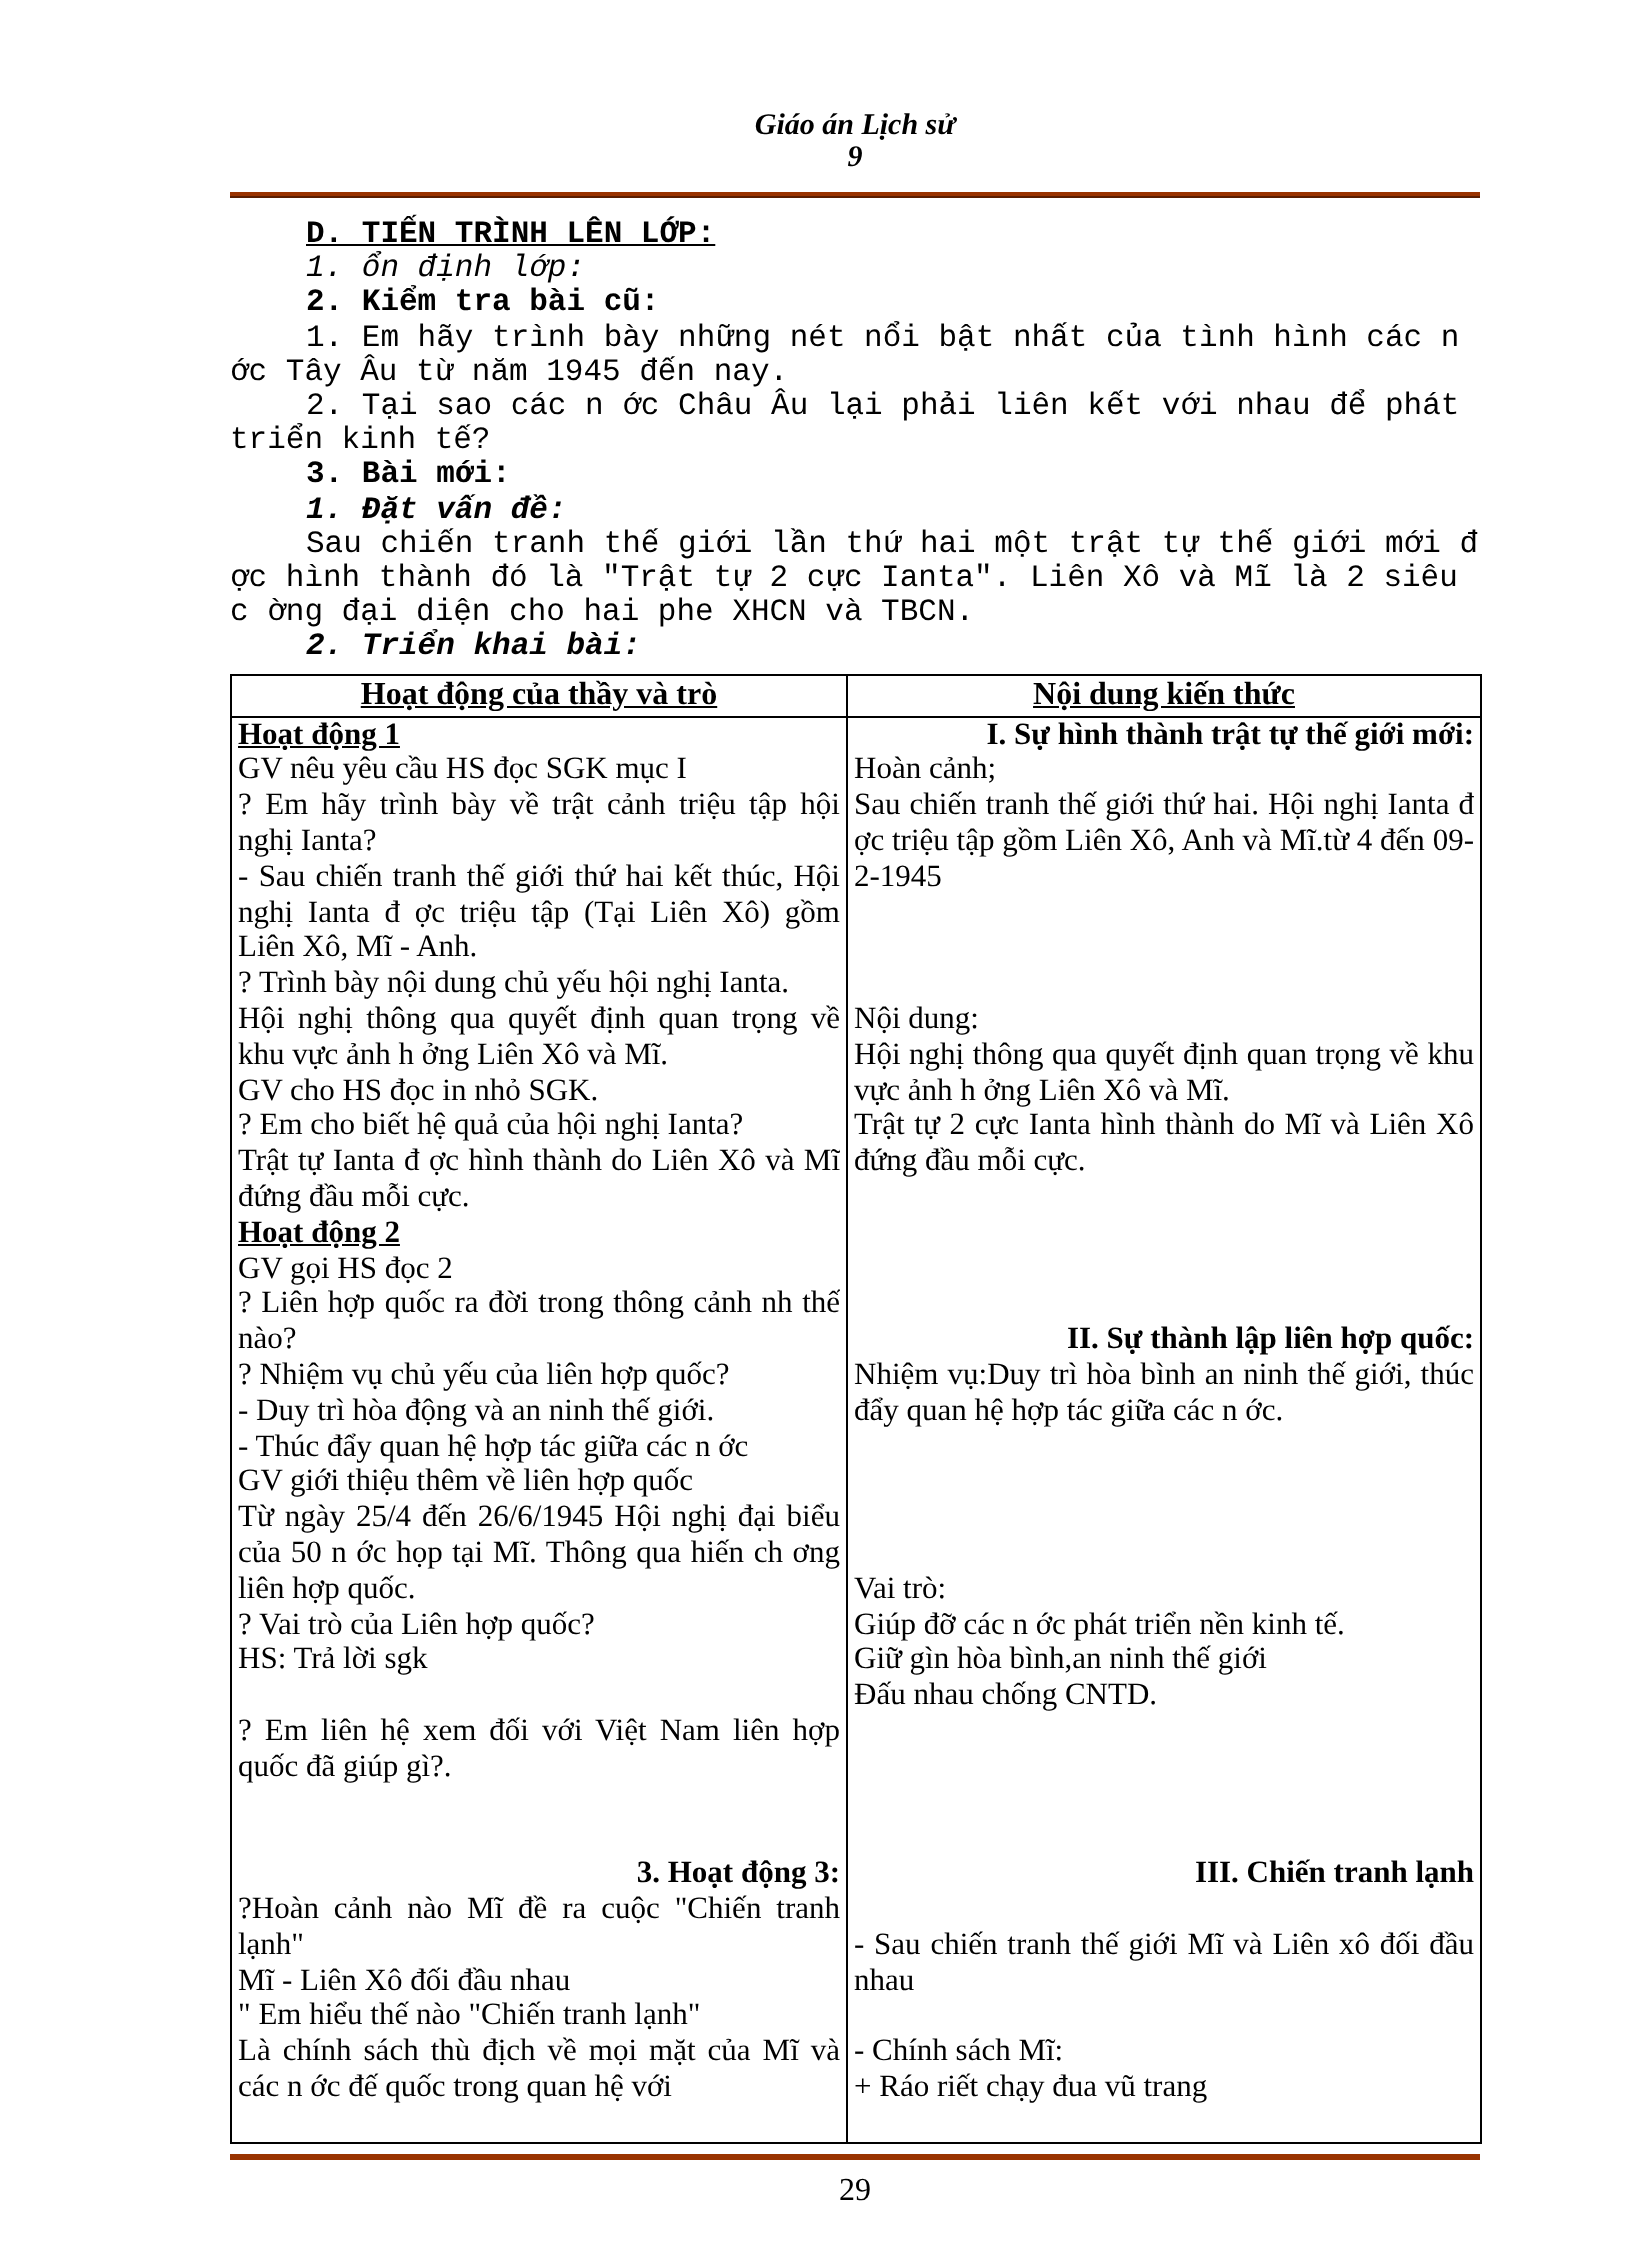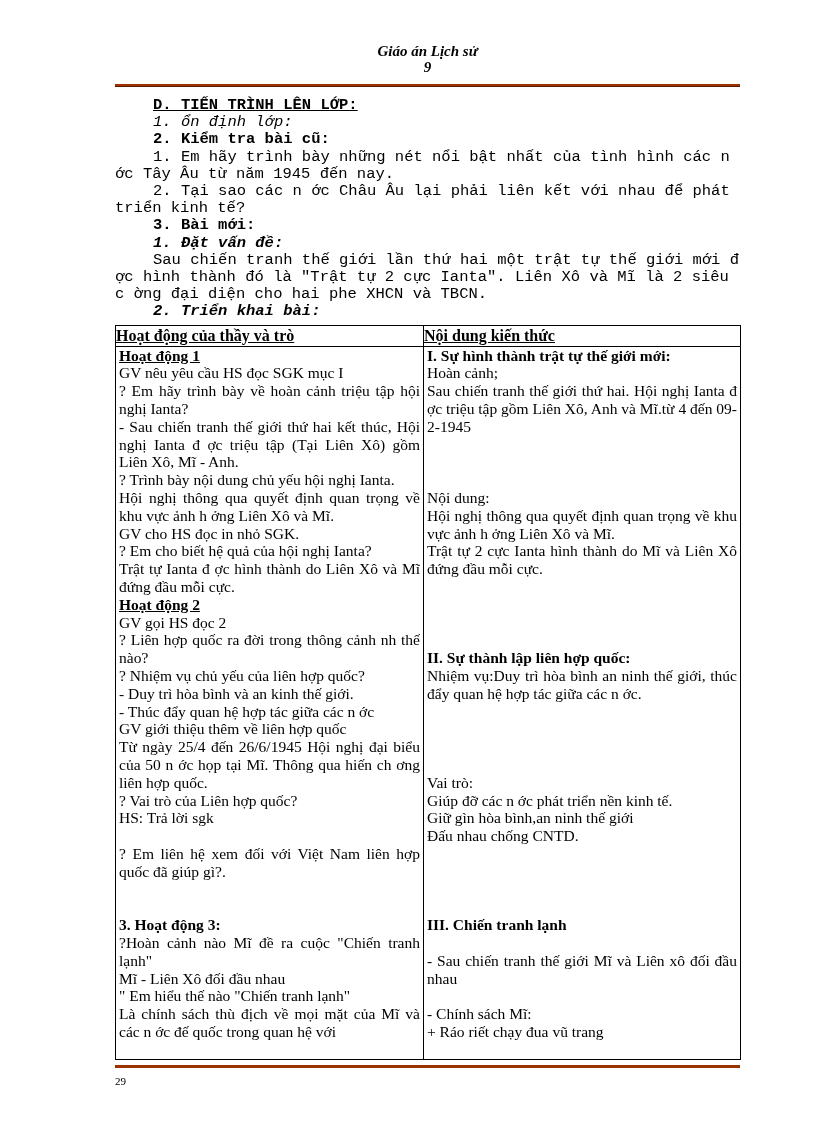--- a/index.html
+++ b/index.html
@@ -2,47 +2,47 @@
 <html><head>
 <meta charset="utf-8">
 <style>
   * { margin:0; padding:0; box-sizing:border-box; }
   html, body { background:#ffffff; }
   body {
     width:816px; height:1123px;
     font-family:"Liberation Serif","DejaVu Serif",serif;
     color:#000; overflow:hidden;
   }
-  .page { position:relative; width:816px; height:1064px; padding:43px 76px 0 115px; }
+  .page { position:relative; width:816px; height:1064px; padding:55px 76px 0 115px; }
 
   .doc-header { text-align:center; font-weight:bold; font-style:italic; font-size:15px; line-height:16px; }
 
   .rule { height:3px; background:#993300; border-bottom:1px solid #5a1d00; margin-top:9px; }
 
   .intro { margin-top:10px; font-size:15.5px; line-height:17.2px;font-family:Liberation Mono, monospace; }
   .intro p { text-indent:38px; }
   .intro p.hu { font-weight:bold; text-decoration:underline; }
   .intro p.b  { font-weight:bold; }
   .intro p.i  { font-style:italic; }
   .intro p.bi { font-weight:bold; font-style:italic; }
 
   table.main { width:625px; border-collapse:collapse; margin-top:4px; table-layout:fixed; }
   table.main th, table.main td { border:1px solid #000; }
   th.col-left  { width:308px; }
   th.col-right { width:317px; }
-  table.main th { font-size:16px; font-weight:bold; text-decoration:underline; padding:1px 0; text-align:left; }
+  table.main th { font-size:16px; font-weight:bold; text-decoration:underline; padding:1px 0; text-align:center; }
   td.cell { vertical-align:top; padding:0 3px; }
   .cell-inner { height:712px; overflow:hidden; }
   .cell-inner p { font-size:15.5px; line-height:17.8px; text-align:justify; }
   .cell-inner p.hu { font-weight:bold; text-decoration:underline; text-align:left; }
-  .cell-inner p.b  { font-weight:bold; text-align:left; }
+  .cell-inner p.b  { font-weight:bold; text-align:right; }
   .cell-inner p.sp { text-align:left; }
 
   .footer-rule { height:3px; background:#993300; margin-top:5px; }
-  .page-number { font-size:11px; margin-top:7px; }
+  .page-number { text-align:center; font-size:16px; margin-top:7px; }
 </style>
 </head>
 <body>
 
 <div class="page">
 
   <div class="doc-header">
     <div>Giáo án Lịch sử</div>
     <div>9</div>
   </div>
@@ -67,32 +67,32 @@
         <th class="col-left">Hoạt động của thầy và trò</th>
         <th class="col-right">Nội dung kiến thức</th>
       </tr>
     </thead>
     <tbody>
       <tr>
         <td class="cell">
           <div class="cell-inner">
               <p class="hu">Hoạt động 1</p>
               <p class="n">GV nêu yêu cầu HS đọc SGK mục I</p>
-              <p class="n">? Em hãy trình bày về hoàn cảnh triệu tập hội nghị Ianta?</p>
+              <p class="n">? Em hãy trình bày về trật cảnh triệu tập hội nghị Ianta?</p>
               <p class="n">- Sau chiến tranh thế giới thứ hai kết thúc, Hội nghị Ianta đ ợc triệu tập (Tại Liên Xô) gồm Liên Xô, Mĩ - Anh.</p>
               <p class="n">? Trình bày nội dung chủ yếu hội nghị Ianta.</p>
               <p class="n">Hội nghị thông qua quyết định quan trọng về khu vực ảnh h ởng Liên Xô và Mĩ.</p>
               <p class="n">GV cho HS đọc in nhỏ SGK.</p>
               <p class="n">? Em cho biết hệ quả của hội nghị Ianta?</p>
               <p class="n">Trật tự Ianta đ ợc hình thành do Liên Xô và Mĩ đứng đầu mỗi cực.</p>
               <p class="hu">Hoạt động 2</p>
               <p class="n">GV gọi HS đọc 2</p>
               <p class="n">? Liên hợp quốc ra đời trong thông cảnh nh  thế nào?</p>
               <p class="n">? Nhiệm vụ chủ yếu của liên hợp quốc?</p>
-              <p class="n">- Duy trì hòa bình và an kinh thế giới.</p>
+              <p class="n">- Duy trì hòa động và an ninh thế giới.</p>
               <p class="n">- Thúc đẩy quan hệ hợp tác giữa các n ớc</p>
               <p class="n">GV giới thiệu thêm về liên hợp quốc</p>
               <p class="n">Từ ngày 25/4 đến 26/6/1945 Hội nghị đại biểu của 50 n ớc họp tại Mĩ. Thông qua hiến ch ơng liên hợp quốc.</p>
               <p class="n">? Vai trò của Liên hợp quốc?</p>
               <p class="n">HS: Trả lời sgk</p>
               <p class="sp">&nbsp;</p>
               <p class="n">? Em liên hệ xem đối với Việt Nam liên hợp quốc đã giúp gì?.</p>
               <p class="sp">&nbsp;</p>
               <p class="sp">&nbsp;</p>
               <p class="b">3. Hoạt động 3:</p>

